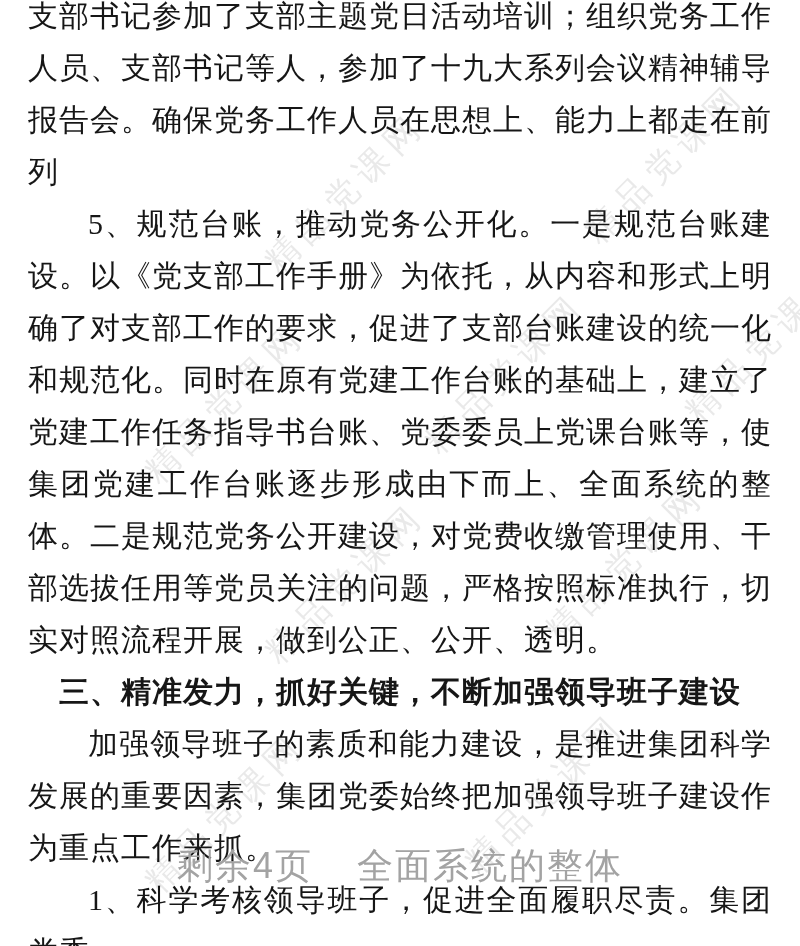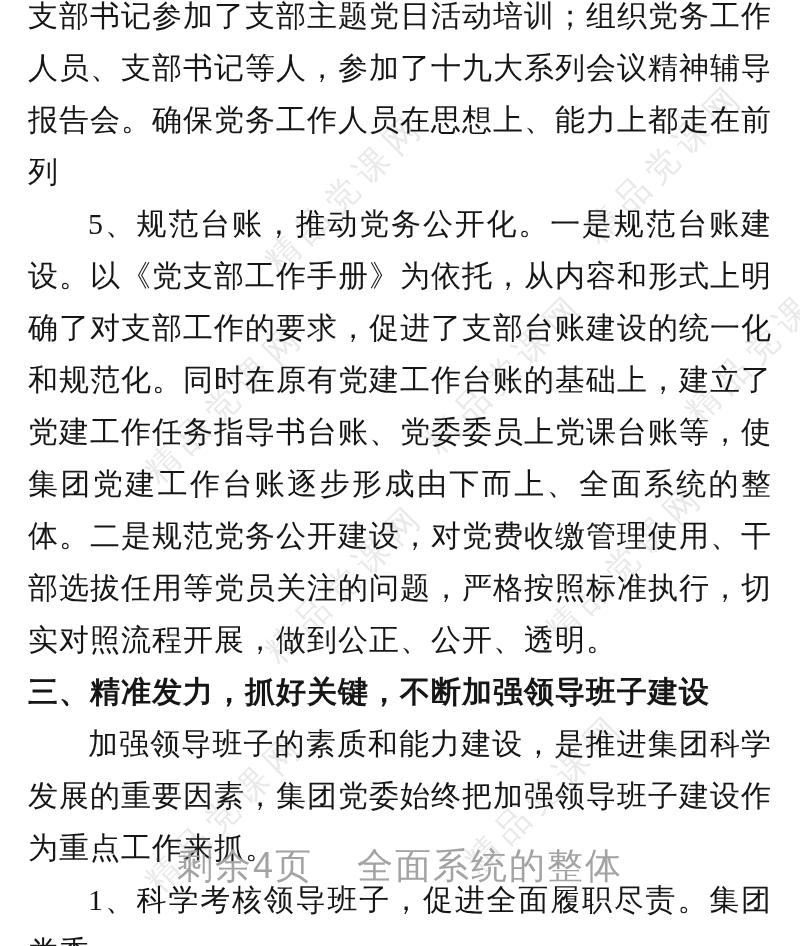--- a/index.html
+++ b/index.html
@@ -49,20 +49,21 @@
     text-justify: inter-ideograph;
     font-weight: 400;
   }
   .para.indent { text-indent: 2em; }
   .heading {
     margin: 0;
     font-family: "Liberation Sans", "DejaVu Sans", sans-serif;
     font-size: 30px;
     line-height: 52px;
     font-weight: 700;
+    text-align: center;
     letter-spacing: 1px;
   }
   .footer-note {
     position: absolute;
     left: 0;
     right: 0;
     top: 840px;
     z-index: 1;
     text-align: center;
     font-family: "Liberation Sans", "DejaVu Sans", sans-serif;

